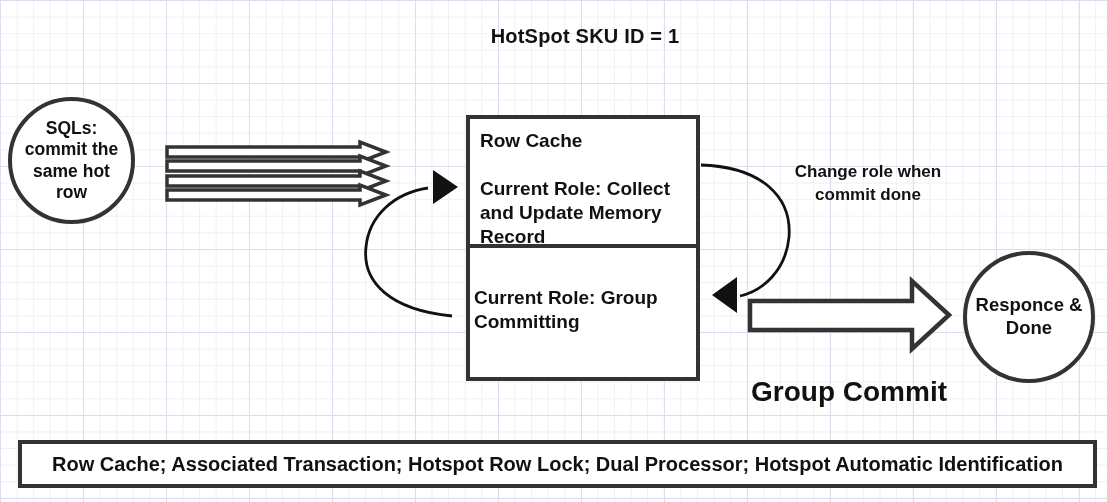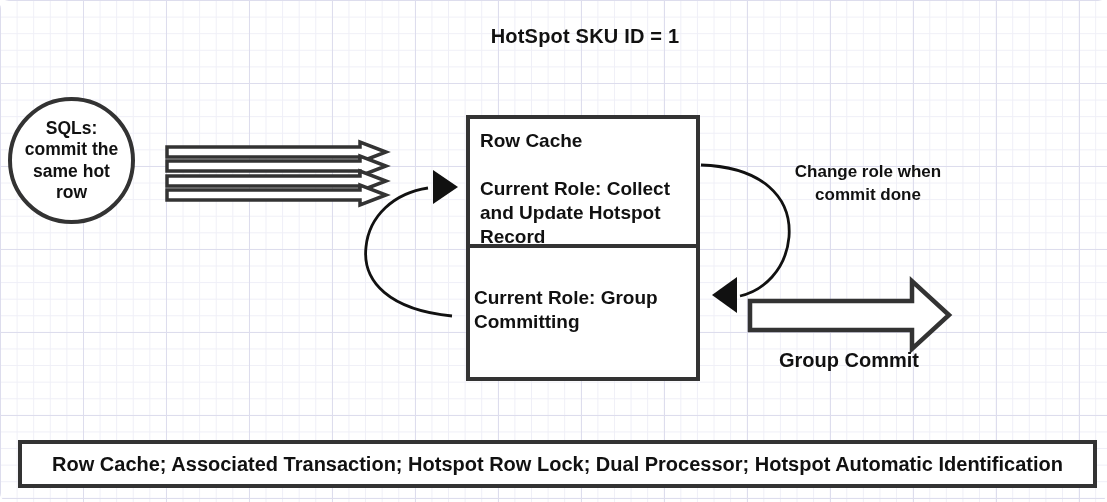--- a/index.html
+++ b/index.html
@@ -7,21 +7,20 @@
     position:relative;width:1107px;height:502px;overflow:hidden;
     background-color:#ffffff;
     background-image:
       linear-gradient(to right,#dddded 1px,transparent 1px),
       linear-gradient(to bottom,#dddded 1px,transparent 1px),
       linear-gradient(to right,#efeff7 1px,transparent 1px),
       linear-gradient(to bottom,#efeff7 1px,transparent 1px);
     background-size:83px 83px,83px 83px,16.6px 16.6px,16.6px 16.6px;
     font-family:"Liberation Sans","DejaVu Sans",sans-serif;
     color:#111;
-    border-radius:9px;
   }
   .overlay{position:absolute;left:0;top:0;width:1107px;height:502px;}
   .title{
     position:absolute;left:385px;top:25px;width:400px;
     text-align:center;font-size:20px;font-weight:bold;letter-spacing:.2px;
   }
   .circle{
     position:absolute;border:4px solid #333;border-radius:50%;background:#fff;
     display:flex;align-items:center;justify-content:center;text-align:center;
     font-weight:bold;box-sizing:border-box;
@@ -42,21 +41,21 @@
     font-size:19px;line-height:24px;font-weight:bold;
   }
   .box .section-top .hdr{margin:0 0 24px 0;}
   .box .section-bottom{
     position:absolute;left:0;top:129px;width:100%;
     padding:38px 10px 0 4px;box-sizing:border-box;
     font-size:19px;line-height:24px;font-weight:bold;
   }
   .lbl{position:absolute;font-weight:bold;text-align:center;white-space:pre-line;}
   .change-role{left:768px;top:160px;width:200px;font-size:17px;line-height:23px;}
-  .group-commit{left:750px;top:349px;width:198px;font-size:20px;}
+  .group-commit{left:750px;top:376px;width:198px;font-size:28px;}
   .banner{
     position:absolute;left:18px;top:440px;width:1079px;height:48px;
     border:4px solid #333;background:#fff;box-sizing:border-box;
     display:flex;align-items:center;justify-content:center;
     font-size:20px;font-weight:bold;
   }
 </style>
 </head>
 <body>
 
@@ -89,30 +88,34 @@
   <div class="circle sql">
     <span>SQLs:
 commit the
 same hot
 row</span>
   </div>
 
   <div class="box">
     <div class="section-top">
       <div class="hdr">Row Cache</div>
-      <div>Current Role: Collect and Update Hotspot Record</div>
+      <div>Current Role: Collect and Update Memory Record</div>
     </div>
     <div class="divider"></div>
     <div class="section-bottom">
       <div>Current Role: Group Committing</div>
     </div>
   </div>
 
   <div class="lbl change-role">Change role when
 commit done</div>
   <div class="lbl group-commit">Group Commit</div>
 
+  <div class="circle response">
+    <span>Responce &amp;
+Done</span>
+  </div>
 
   <div class="banner">
     <span>Row Cache; Associated Transaction; Hotspot Row Lock; Dual Processor; Hotspot Automatic Identification</span>
   </div>
 
 </div>
 
 </body></html>

